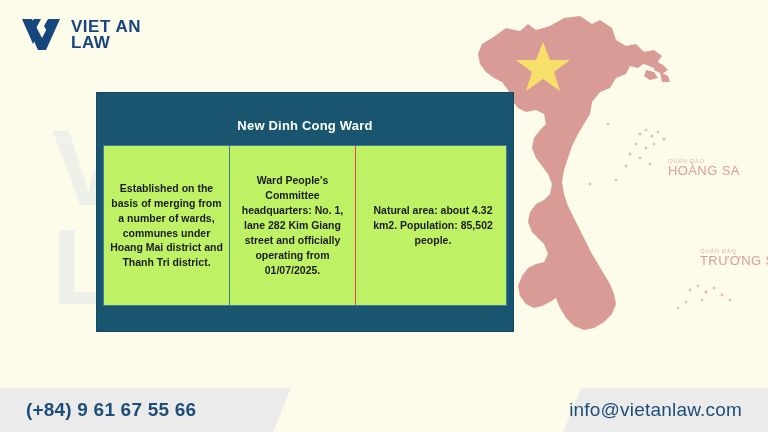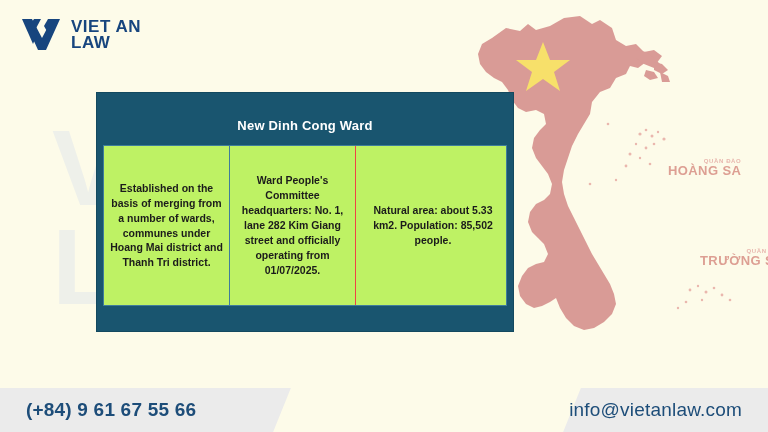--- a/index.html
+++ b/index.html
@@ -47,23 +47,23 @@
   
   .map-layer{
     position:absolute;
     left:440px; top:6px;
     width:328px; height:375px;
   }
   .map-layer svg{ width:100%; height:100%; display:block; }
 
   .island-label{
     position:absolute;
-    text-align:right;
+    text-align:left;
     color:#e2a79c;
-    font-weight:700;
+    font-weight:400;
     line-height:1.05;
     white-space:nowrap;
   }
   .island-label .small{
     display:block;
     font-size:6px;
     letter-spacing:0.6px;
     color:#e8b7ae;
   }
   .island-label .big{
@@ -233,21 +233,21 @@
 <div class="island-label" id="lbl-truongsa">
   <span class="small">QUẦN ĐẢO</span>
   <span class="big">TRƯỜNG SA</span>
 </div>
 
 <div class="card">
   <div class="card-header">New Dinh Cong Ward</div>
   <div class="card-body">
     <div class="cell" id="cell-0">Established on the basis of merging from a number of wards, communes under Hoang Mai district and Thanh Tri district.</div>
     <div class="cell" id="cell-1">Ward People's Committee headquarters: No. 1, lane 282 Kim Giang street and officially operating from 01/07/2025.</div>
-    <div class="cell" id="cell-2">Natural area: about 5.33 km2. Population: 85,502 people.</div>
+    <div class="cell" id="cell-2">Natural area: about 4.32 km2. Population: 85,502 people.</div>
   </div>
 </div>
 
 <div class="footer">
   <div class="footer-diag"></div>
   <div class="footer-phone">(+84) 9 61 67 55 66</div>
   <div class="footer-email">info@vietanlaw.com</div>
 </div>
 
 </body></html>

